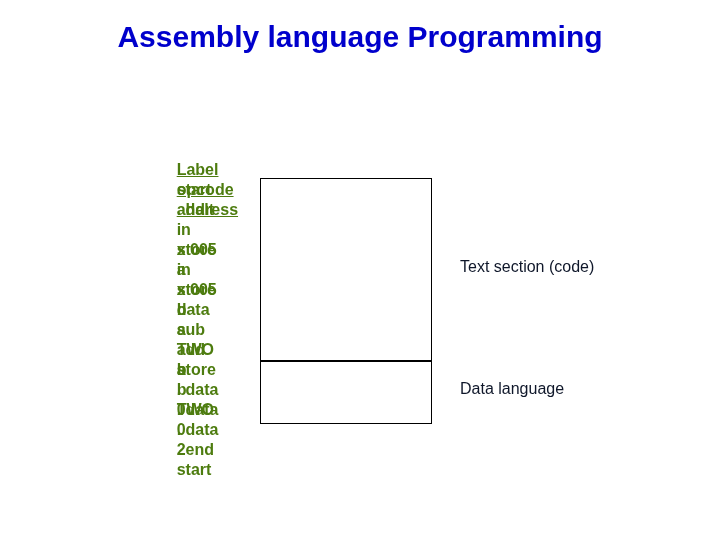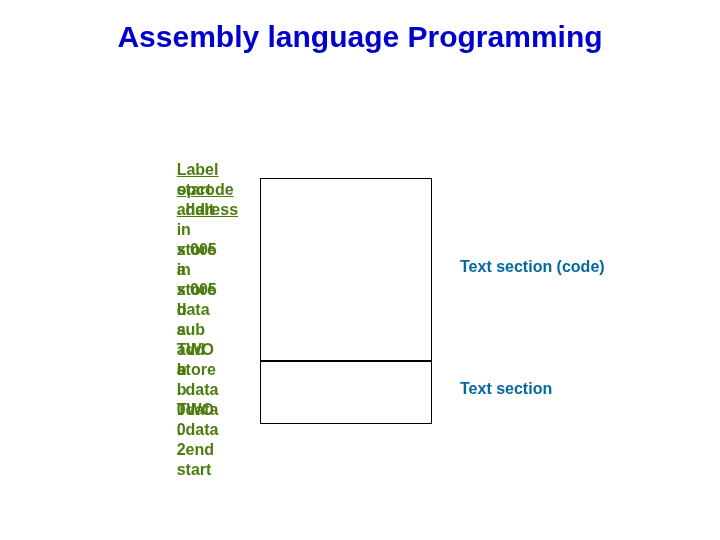--- a/index.html
+++ b/index.html
@@ -64,22 +64,22 @@
   }
   .box-data {
     left: 260px;
     top: 360px;
     width: 170px;
     height: 62px;
   }
   .annot {
     position: absolute;
     font-size: 16px;
-    font-weight: bold;
-    color: #0369a1;
+    font-weight: normal;
+    color: #0f172a;
   }
   .annot-code { top: 258px; left: 460px; }
   .annot-data { top: 380px; left: 460px; }
 </style>
 </head>
 <body>
 
 <div class="slide">
 
   <div class="title">
@@ -156,15 +156,15 @@
       <span class="c-label"></span>
       <span class="c-opcode">. end</span>
       <span class="c-address">start</span>
     </div>
   </div>
 
   <div class="box box-code"></div>
   <div class="box box-data"></div>
 
   <div class="annot annot-code">Text section (code)</div>
-  <div class="annot annot-data">Text section</div>
+  <div class="annot annot-data">Data language</div>
 
 </div>
 
 </body></html>

